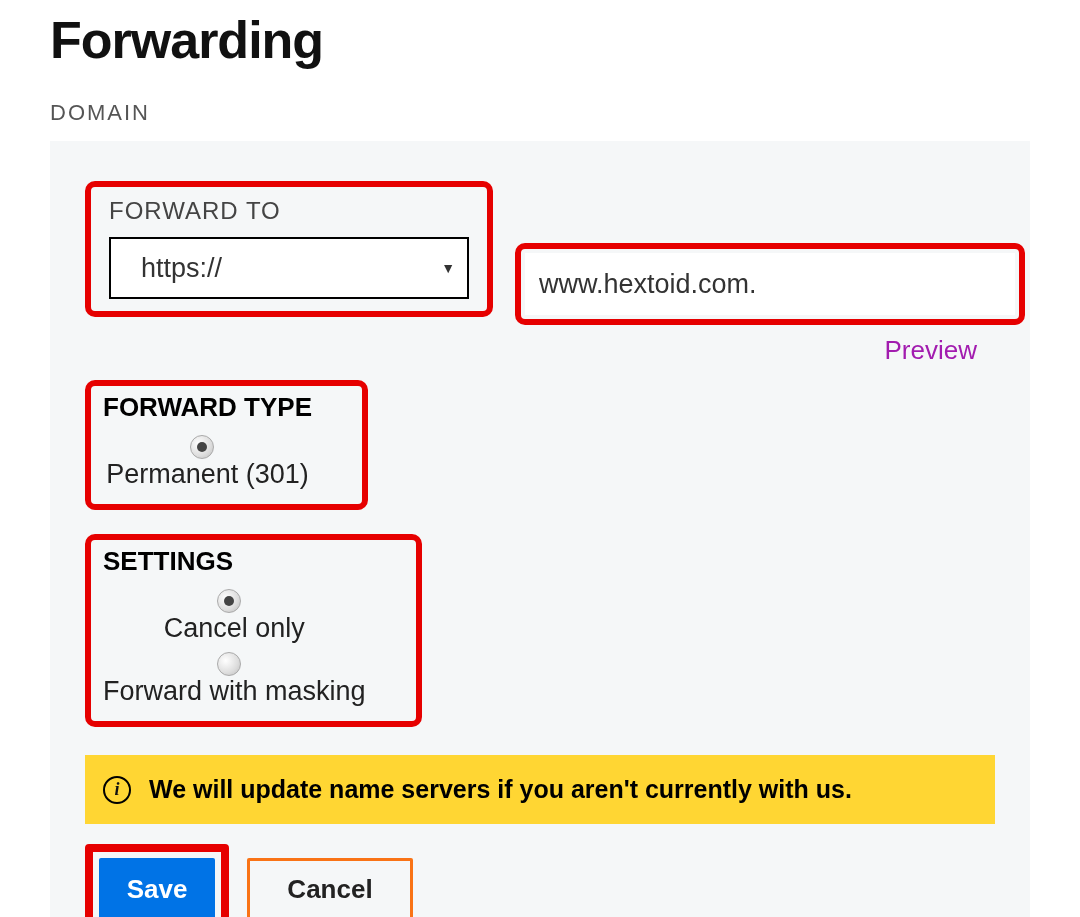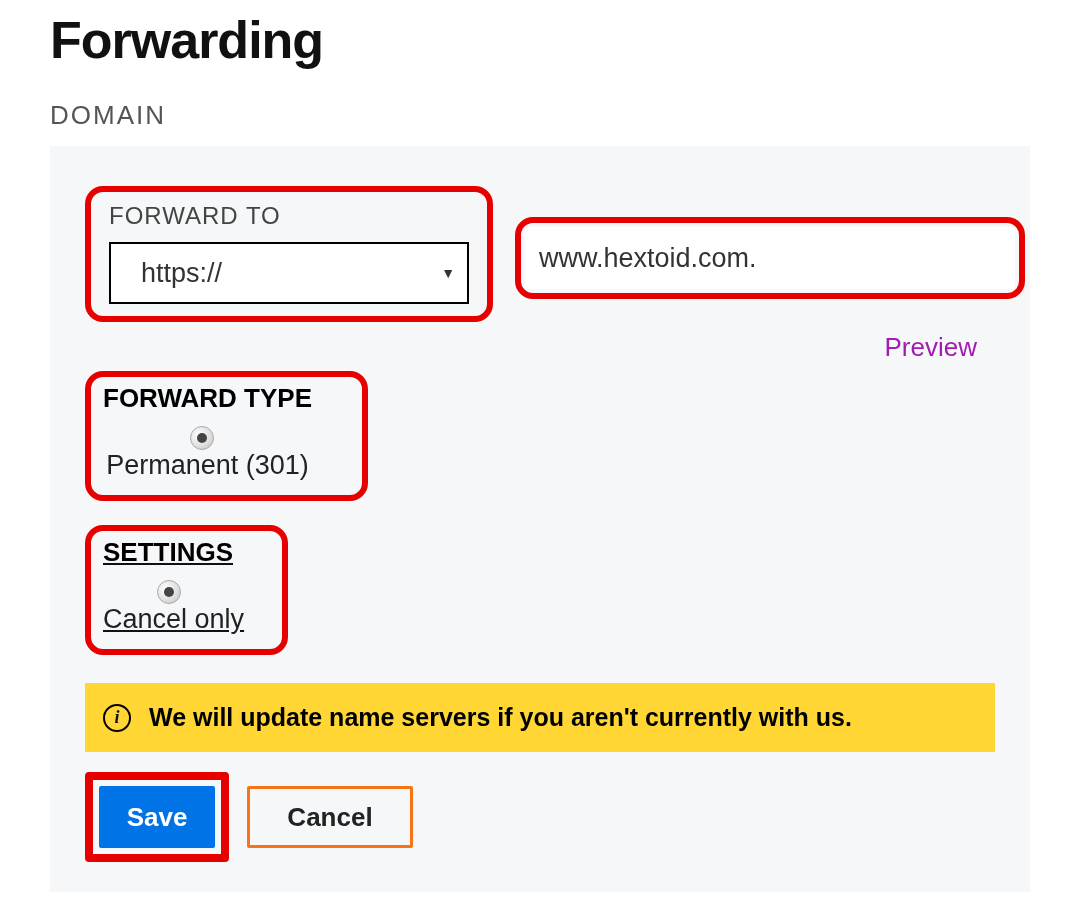--- a/index.html
+++ b/index.html
@@ -14,21 +14,21 @@
   .page {
     padding: 10px 50px 30px 50px;
   }
   h1.page-title {
     font-size: 52px;
     font-weight: 700;
     margin: 0 0 30px 0;
     letter-spacing: -1px;
   }
   .domain-label {
-    font-size: 26px;
+    font-size: 22px;
     letter-spacing: 2px;
     color: #555;
     margin-bottom: 15px;
     font-weight: 400;
   }
   .panel {
     background: #f5f7f8;
     padding: 40px 35px 30px 35px;
   }
   .section-label {
@@ -41,21 +41,21 @@
   .section-label.bold {
     font-weight: 900;
     font-family: Arial, sans-serif;
     color: #000;
     letter-spacing: 0;
     font-size: 26px;
   }
 
   .highlight {
     border: 6px solid #e60000;
-    border-radius: 18px;
+    border-radius: 10px;
     display: inline-block;
     vertical-align: top;
   }
 
   .row-top {
     display: flex;
     align-items: flex-start;
   }
 
   .forward-to-box {
@@ -75,21 +75,21 @@
     color: #333;
     cursor: pointer;
   }
   .select-arrow {
     font-size: 14px;
     color: #333;
   }
 
   .url-box {
     margin-left: 22px;
-    margin-top: 31px;
+    margin-top: 62px;
     padding: 4px;
   }
   .url-input {
     width: 490px;
     height: 62px;
     border: none;
     background: #fff;
     font-size: 27px;
     padding: 0 14px;
     color: #333;
@@ -102,26 +102,25 @@
     margin-top: 10px;
   }
   .preview-link {
     color: #a21caf;
     font-size: 26px;
     cursor: pointer;
   }
 
   .radio-group-box {
     padding: 6px 50px 6px 12px;
-    margin-top: 8px;
+    margin-top: 14px;
   }
   .radio-group-box.settings {
-    padding-right: 38px;
+    padding-right: 50px;
     margin-top: 24px;
-    text-decoration: underline;
   }
   .radio-row {
     display: flex;
     align-items: center;
     font-size: 27px;
     color: #222;
     margin: 8px 0;
     cursor: pointer;
     flex-direction: column;
   }
@@ -245,20 +244,24 @@
       </div>
     </div>
 
     <div>
       <div class="highlight radio-group-box settings">
         <div class="section-label bold">SETTINGS</div>
         <div class="radio-row">
           <span class="radio selected"></span>
           <span>Cancel only</span>
         </div>
+        <div class="radio-row">
+          <span class="radio"></span>
+          <span>Forward with masking</span>
+        </div>
       </div>
     </div>
 
     <div class="banner">
       <span class="info-icon">i</span>
       <span class="banner-text">We will update name servers if you aren't currently with us.</span>
     </div>
 
     <div class="buttons-row">
       <div class="save-highlight">

